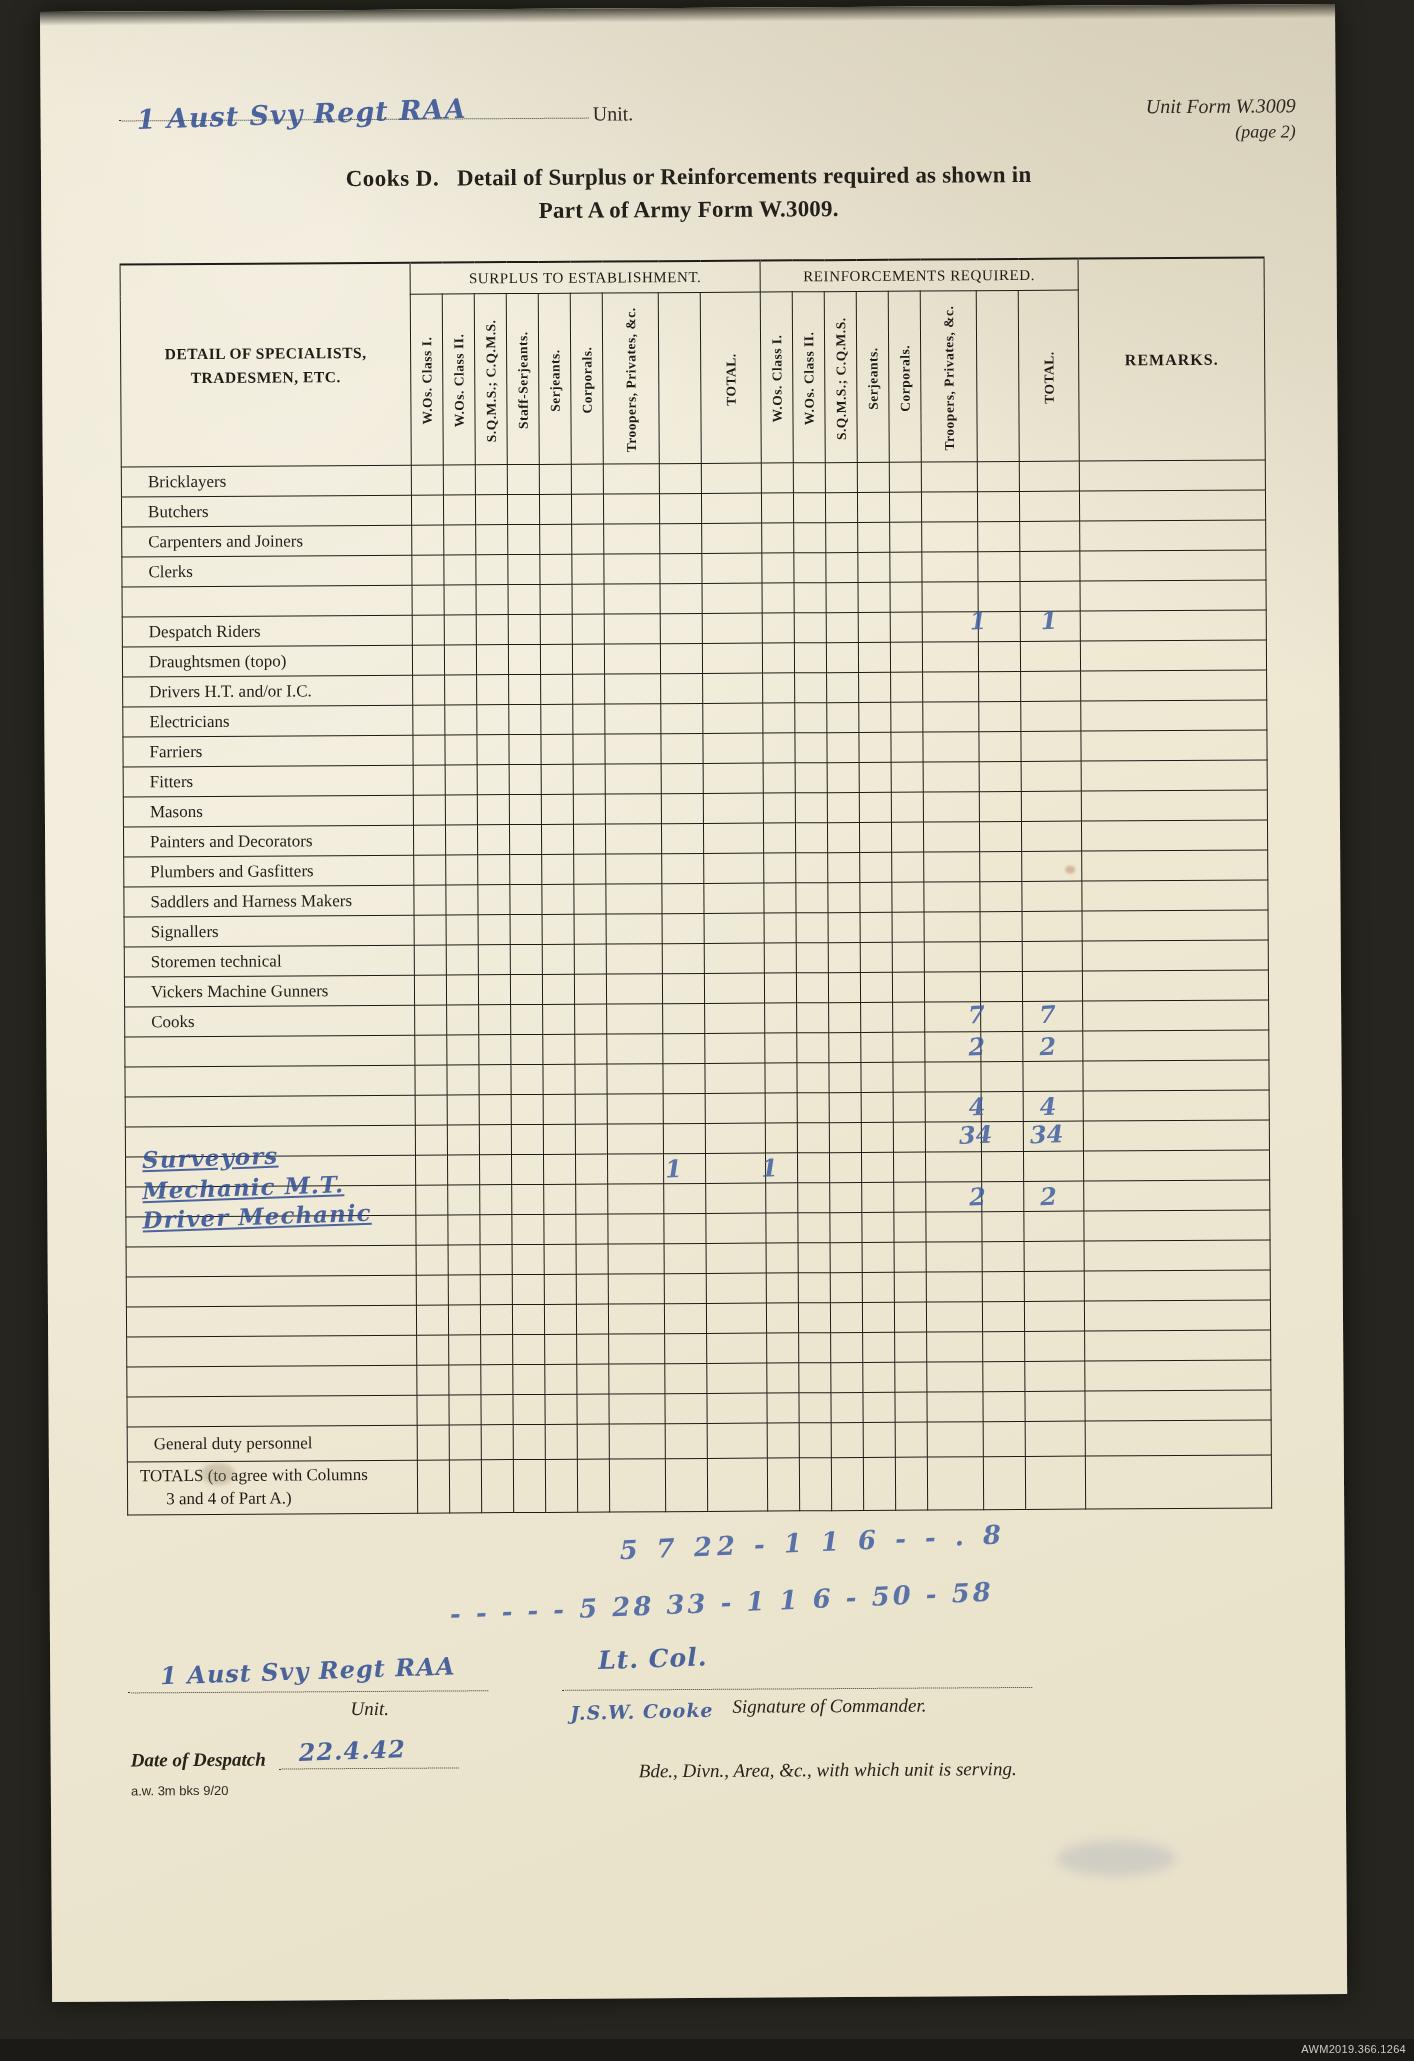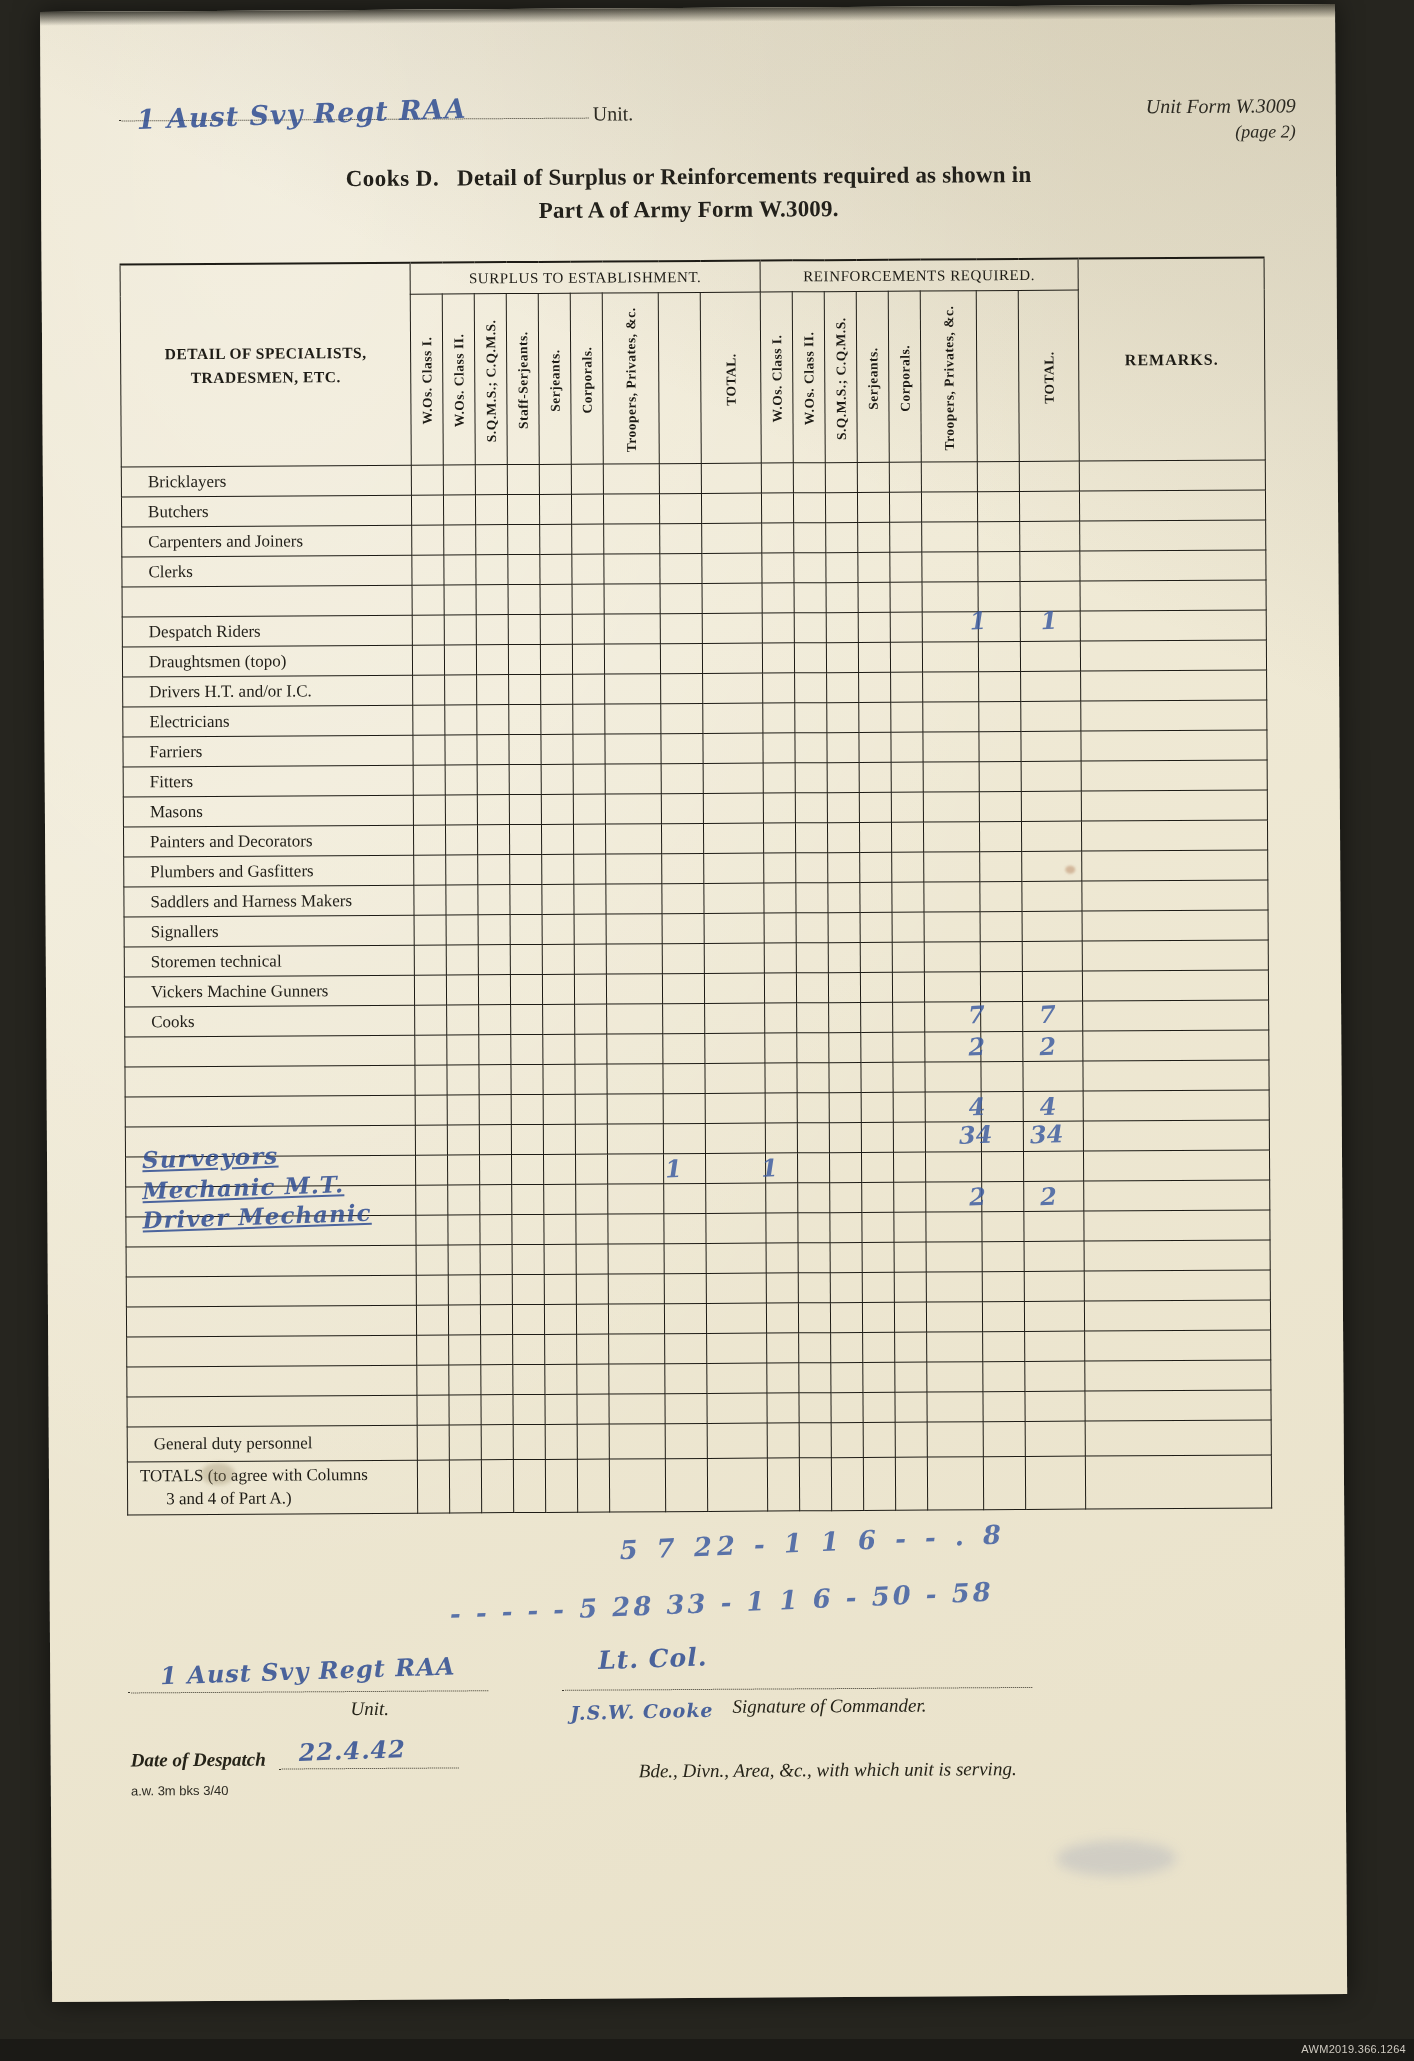--- a/index.html
+++ b/index.html
@@ -934,21 +934,21 @@
     <div class="hw" style="left:548px;top:1636px;font-size:25px;">Lt. Col.</div>
     <div class="f-txt b" style="left:682px;top:1688px;">Signature of Commander.</div>
 
     <div class="f-txt" style="left:80px;top:1738px;font-style:italic;font-weight:bold;">Date of Despatch</div>
     <div class="f-line" style="left:228px;top:1757px;width:180px;"></div>
     <div class="hw" style="left:248px;top:1726px;font-size:24px;">22.4.42</div>
 
     <div class="hw" style="left:520px;top:1692px;font-size:19px;transform:rotate(-1deg);">J.S.W. Cooke</div>
 
     <div class="f-txt b" style="left:588px;top:1752px;">Bde., Divn., Area, &amp;c., with which unit is serving.</div>
-    <div class="small" style="left:80px;top:1772px;">a.w. 3m bks 3/40</div>
+    <div class="small" style="left:80px;top:1772px;">a.w. 3m bks 9/20</div>
 
     <div class="stain" style="left:152px;top:1452px;width:34px;height:22px;background:rgba(150,135,100,.35);filter:blur(2px);"></div>
     <div class="stain" style="left:1020px;top:860px;width:10px;height:8px;background:rgba(170,110,70,.4);filter:blur(1px);"></div>
     <div class="stain" style="left:1005px;top:1835px;width:120px;height:36px;background:rgba(120,130,175,.22);filter:blur(6px);"></div>
   </div>
 </div>
 
 <div id="strip">
   <div class="l">AUSTRALIAN WAR MEMORIAL</div>
   <div class="r">AWM2019.366.1264</div>

